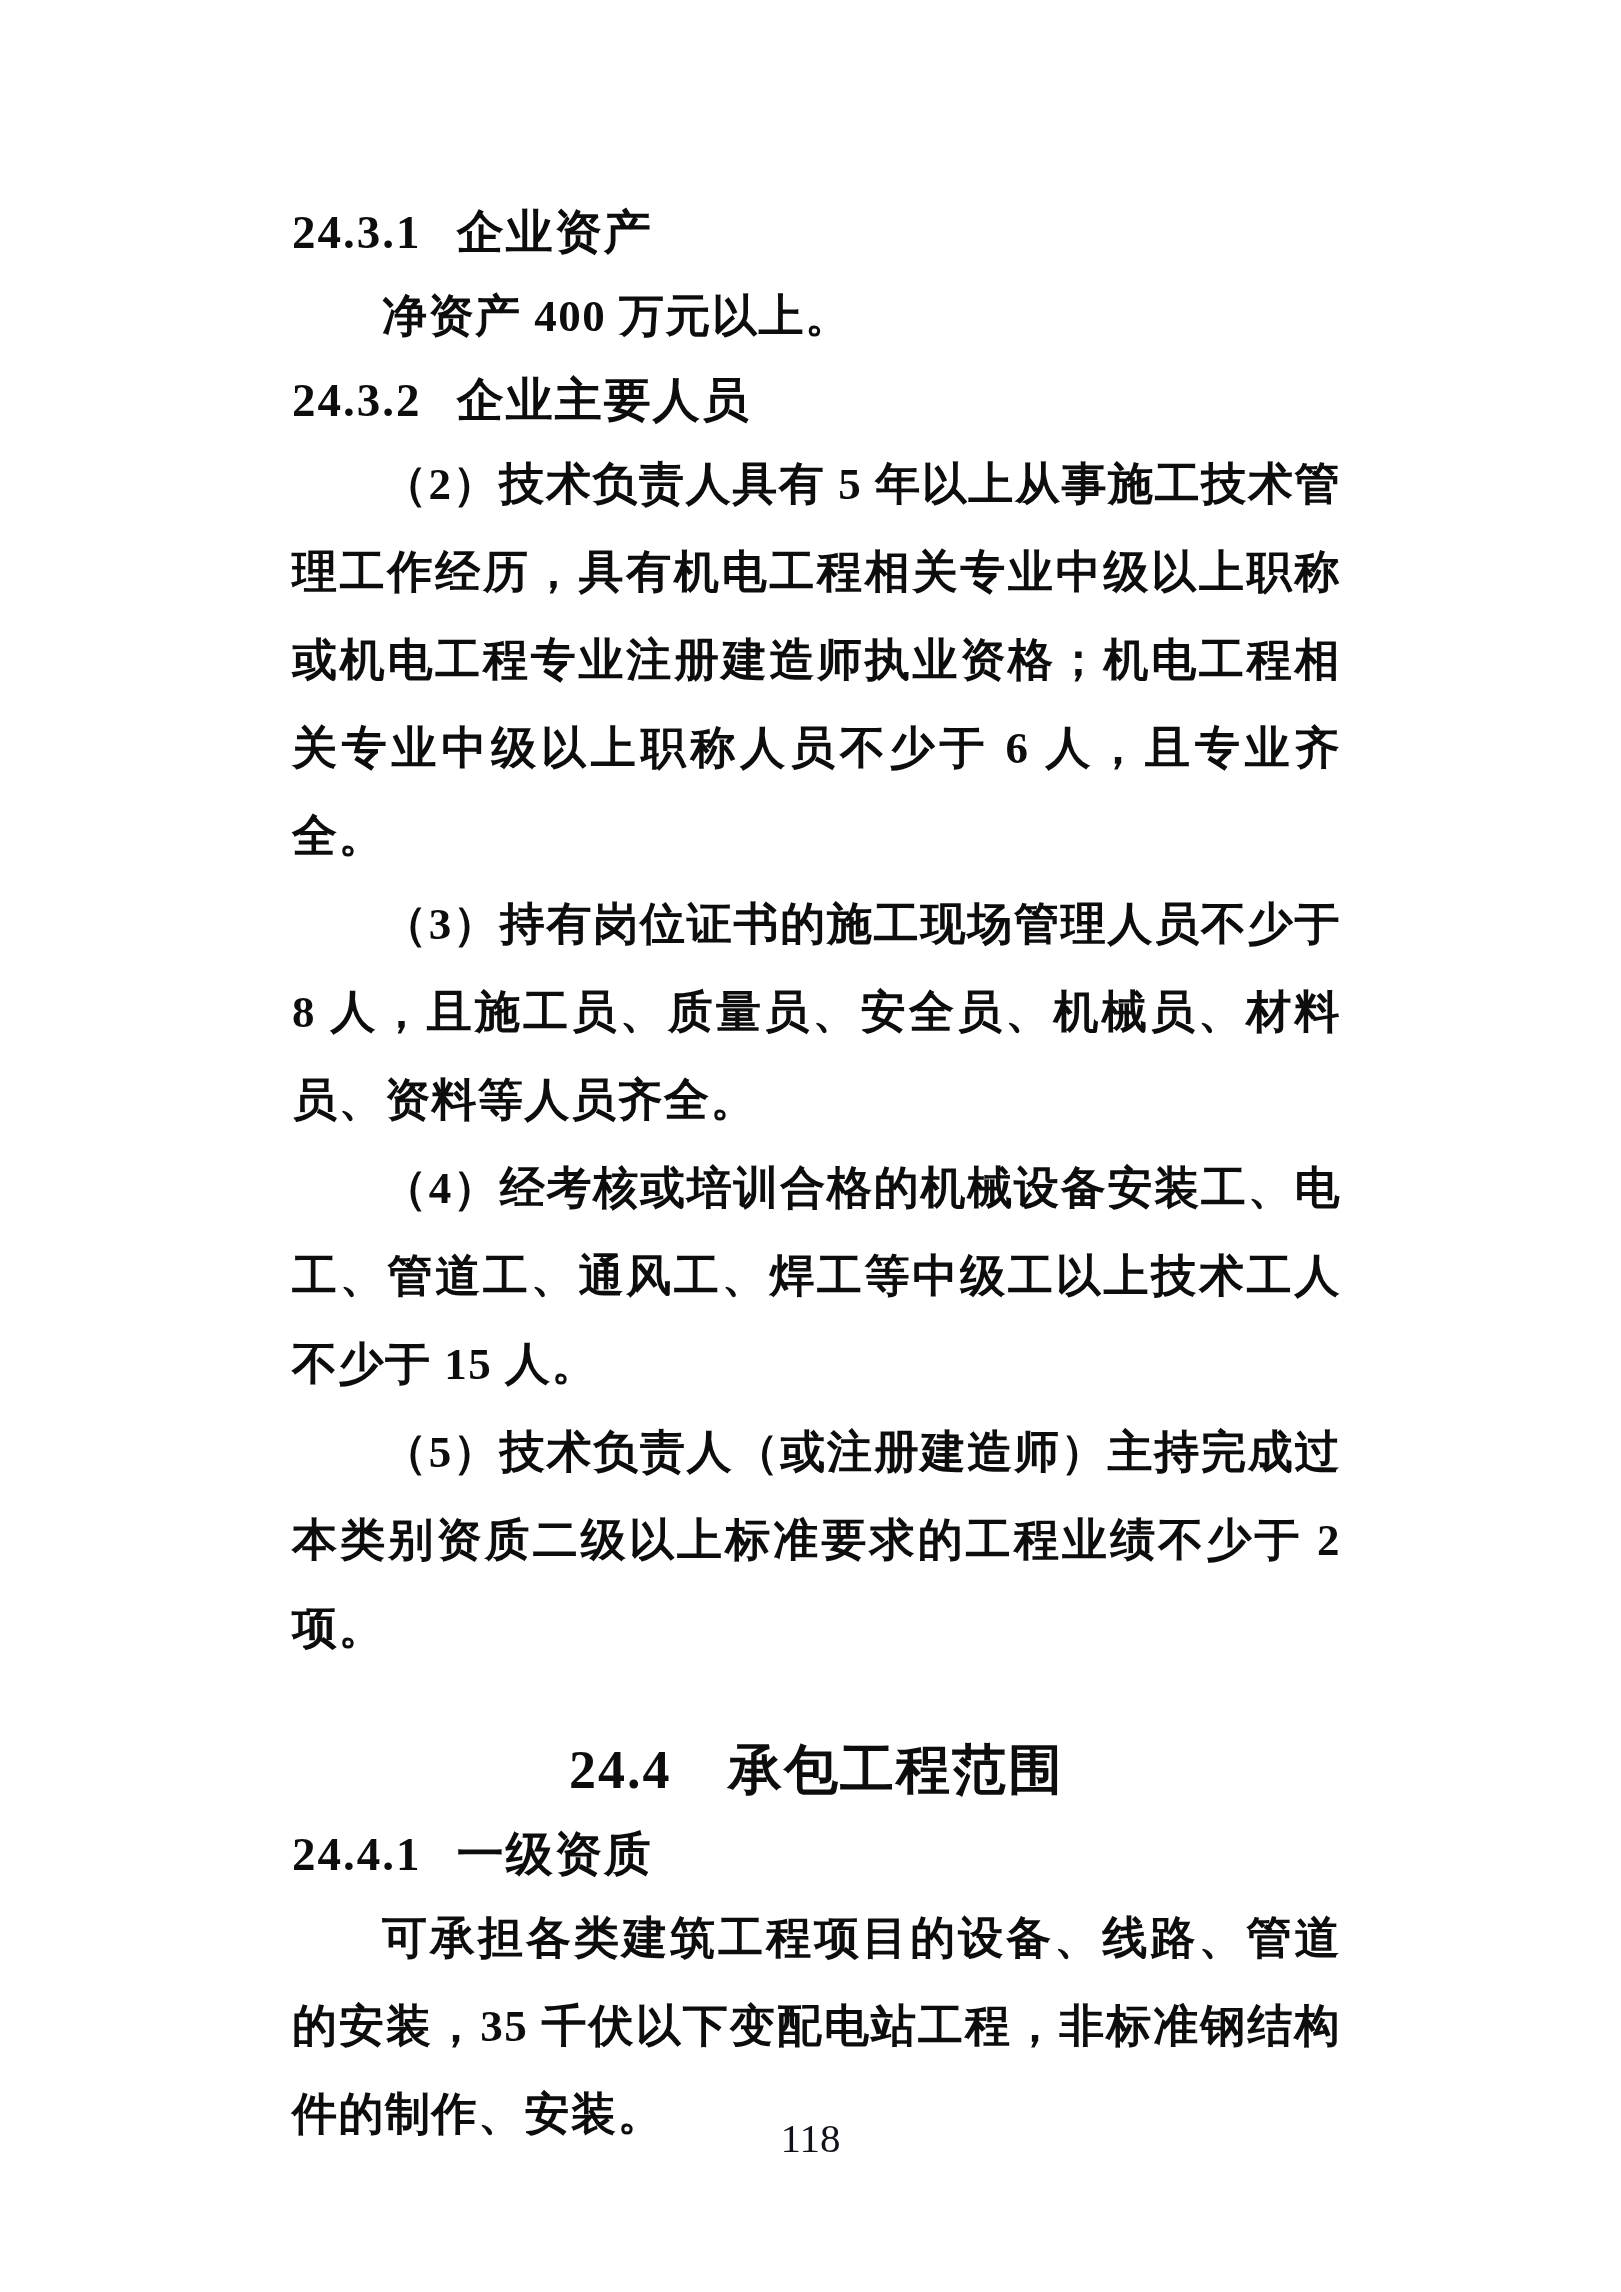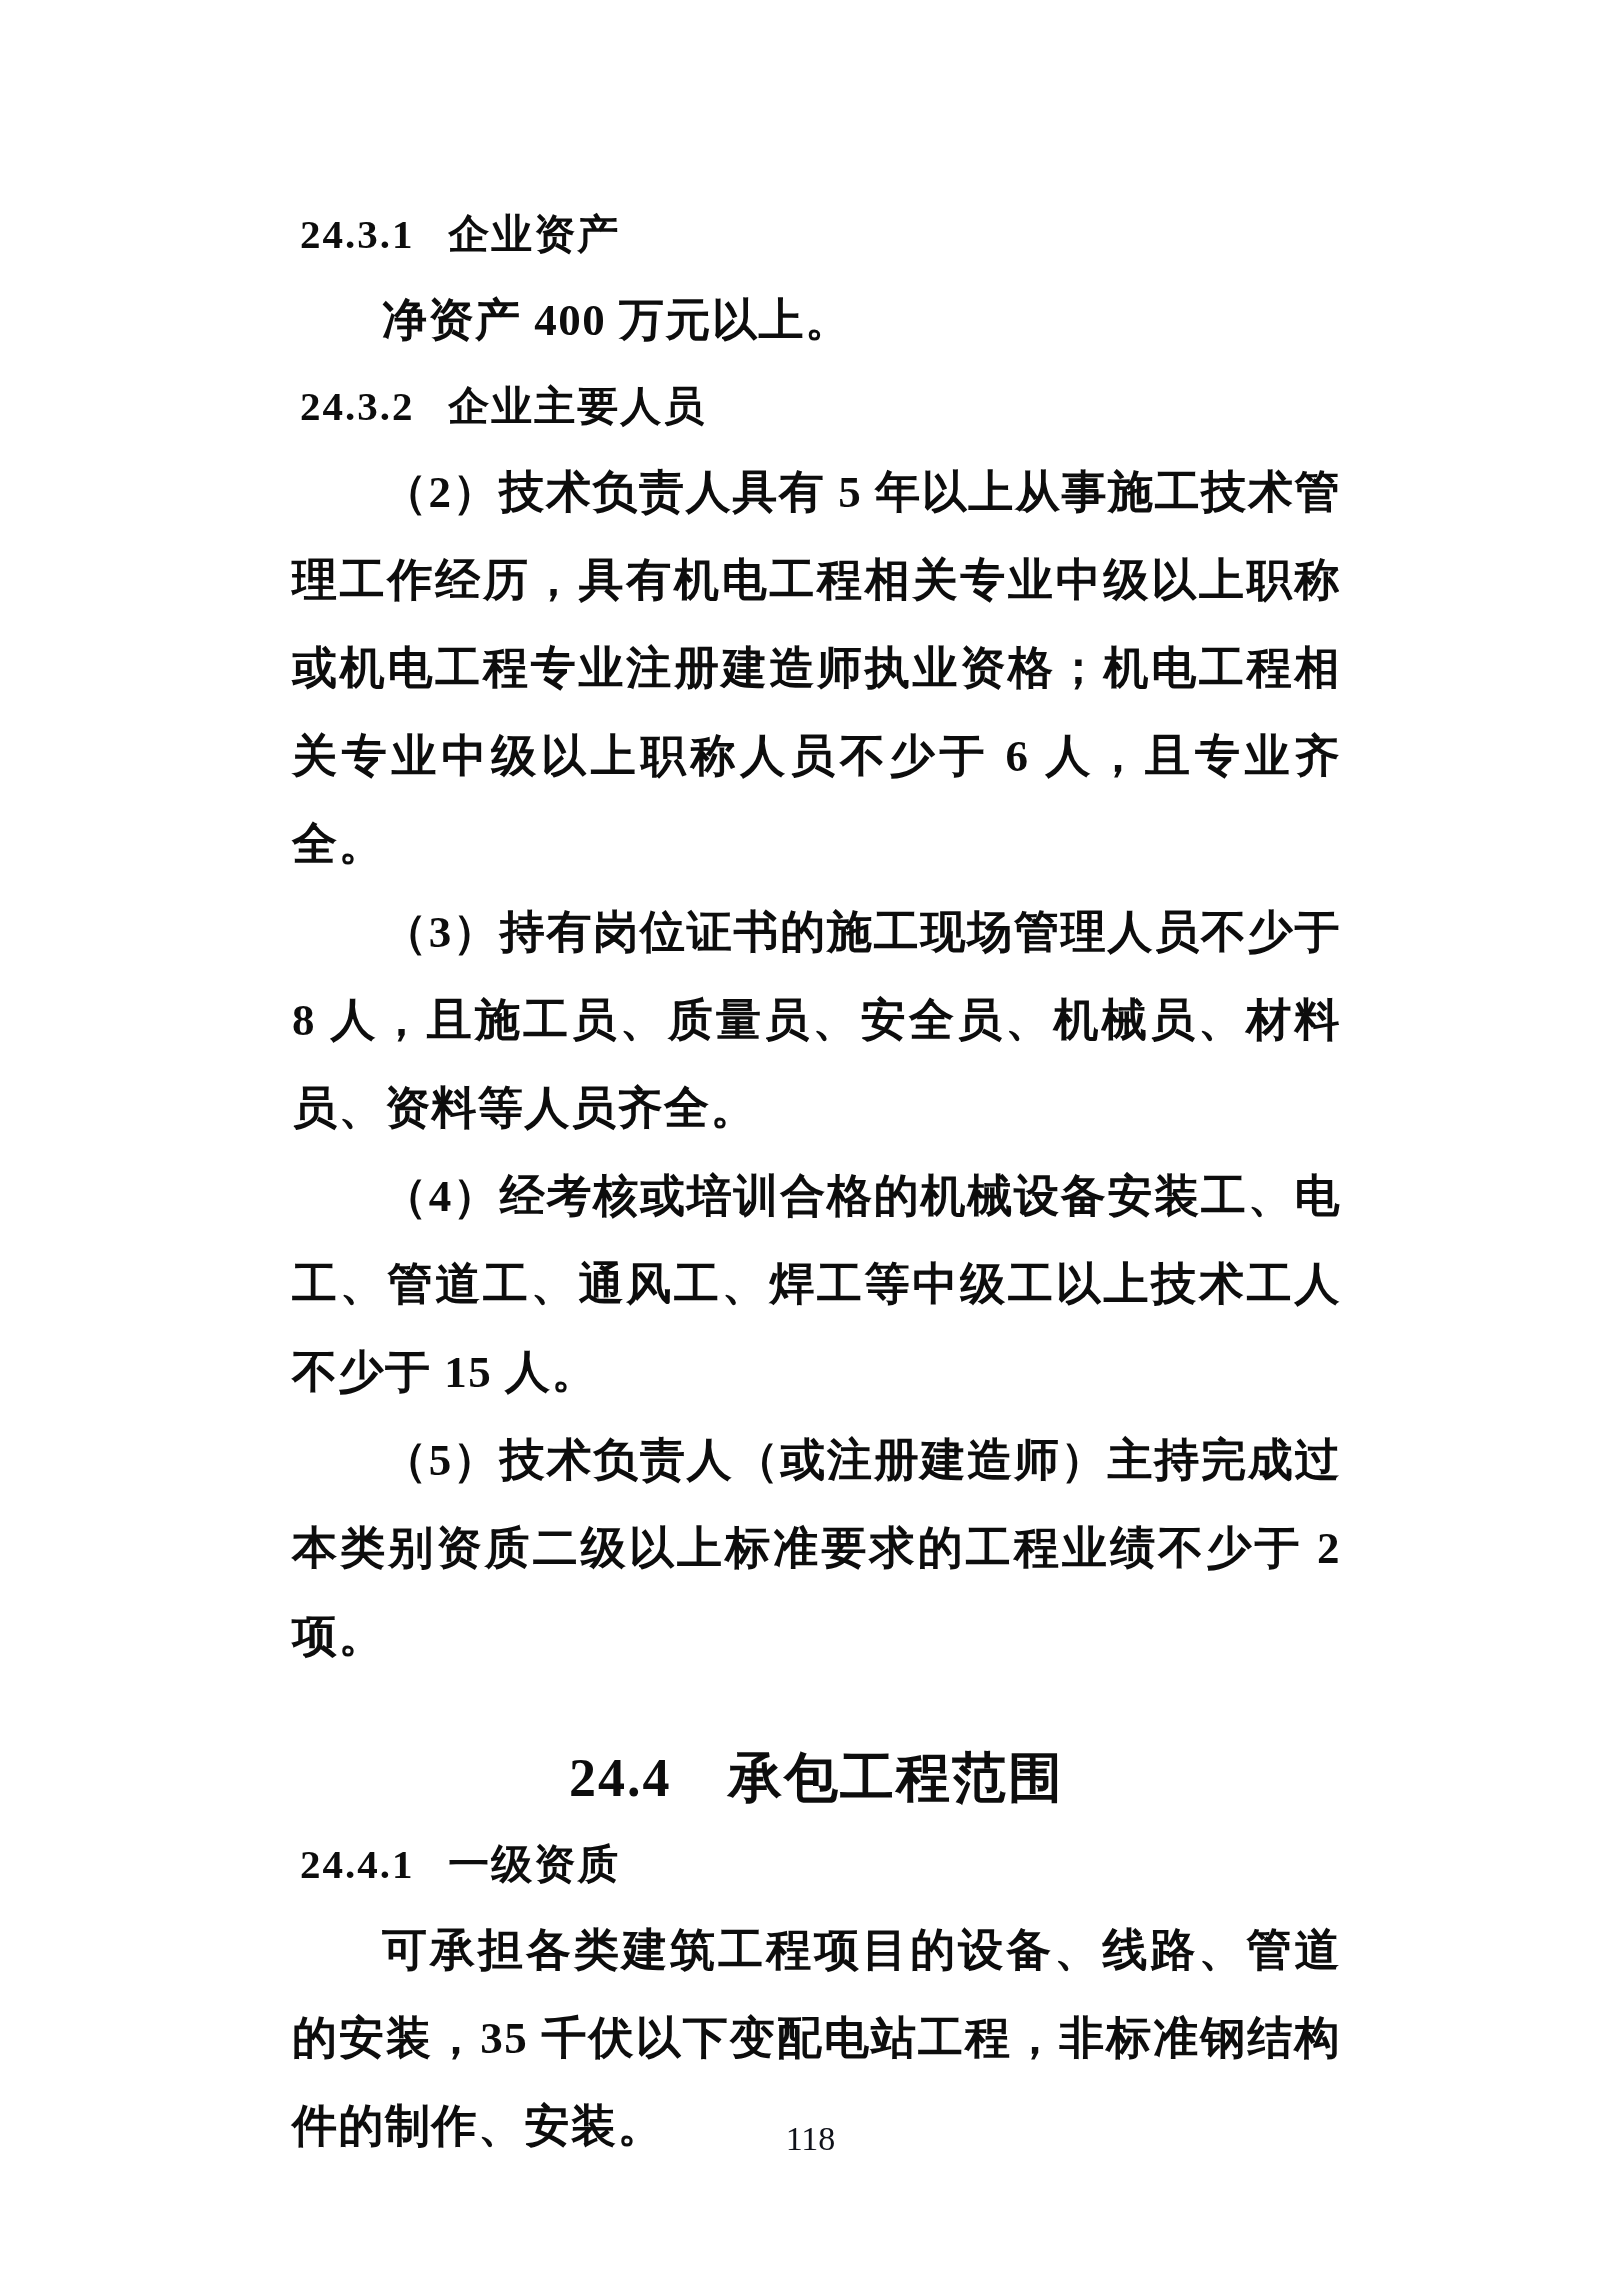--- a/index.html
+++ b/index.html
@@ -27,23 +27,23 @@
     font-size: 45px;
     line-height: 88px;
     letter-spacing: 1.5px;
     text-align: justify;
     text-indent: 90px;
     font-family: "Liberation Serif", serif;
     color: #0d0d0d;
     font-weight: bold;
   }
   .h3 {
-    margin: 8px;
-    font-size: 41px;
-    line-height: 68px;
+    margin: 0;
+    font-size: 47px;
+    line-height: 80px;
     font-weight: bold;
     text-align: left;
     white-space: nowrap;
   }
   .h3 .hnum {
     font-family: "Liberation Serif", serif;
     letter-spacing: 2px;
   }
   .h3 .htitle {
     font-family: "Liberation Sans", sans-serif;
@@ -66,21 +66,21 @@
     font-family: "Liberation Sans", sans-serif;
     margin-left: 43px;
     letter-spacing: 2px;
   }
   .pageno {
     position: absolute;
     top: 2115px;
     left: 0;
     width: 100%;
     text-align: center;
-    font-size: 34px;
+    font-size: 41px;
     line-height: 47px;
     font-family: "Liberation Serif", serif;
     color: #10121a;
   }
 </style>
 </head>
 <body>
 
 <div class="page">
   <div class="content">

